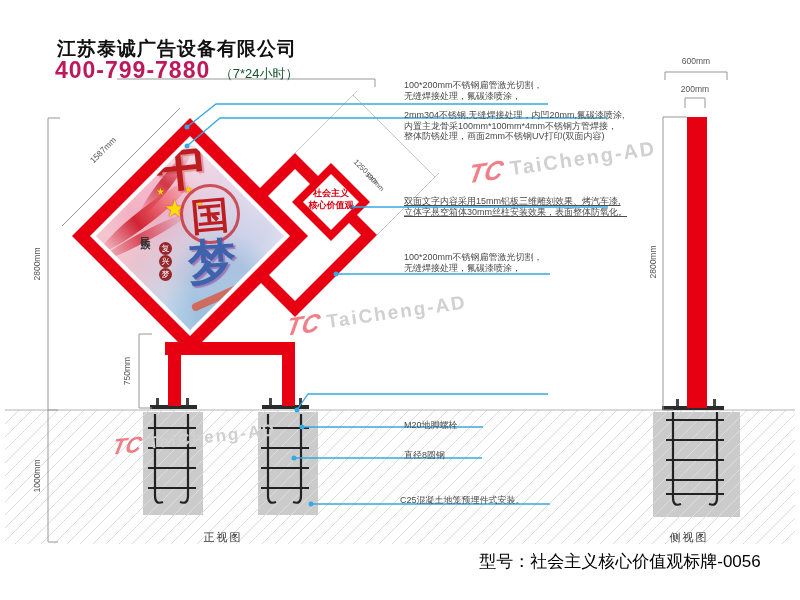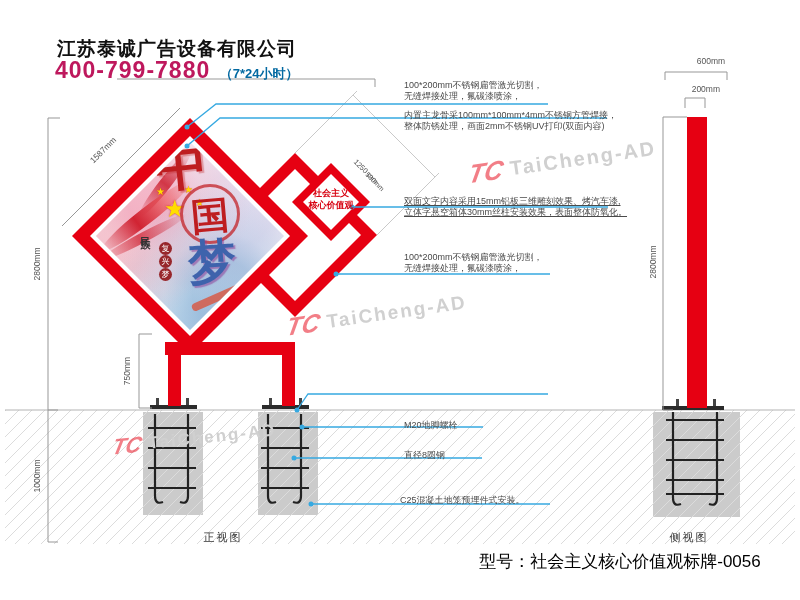--- a/index.html
+++ b/index.html
@@ -5,21 +5,21 @@
   html,body{margin:0;padding:0;background:#fff;}
   .canvas{position:relative;width:800px;height:600px;background:#fff;overflow:hidden;
           font-family:"Liberation Sans","DejaVu Sans",sans-serif;}
   svg{position:absolute;left:0;top:0;pointer-events:none;}
   .layer{position:absolute;left:0;top:0;width:800px;height:600px;}
 
   
   .company{position:absolute;left:57px;top:36px;font-size:19px;font-weight:bold;color:#111;letter-spacing:1px;white-space:nowrap;}
   .phone-row{position:absolute;left:55px;top:57px;white-space:nowrap;}
   .phone{font-size:23px;font-weight:800;color:#be185d;letter-spacing:1px;}
-  .hours{font-size:13px;font-weight:bold;color:#0369a1;margin-left:5px;}
+  .hours{font-size:13px;font-weight:normal;color:#14532d;margin-left:5px;}
 
   
   .ann{position:absolute;font-size:9px;line-height:10.5px;color:#4a4a4a;white-space:nowrap;}
 
   
   .dim{position:absolute;font-size:8.5px;color:#555;white-space:nowrap;width:50px;text-align:center;}
   .rot90{transform:rotate(-90deg);}
   .rot45n{transform:rotate(-45deg);}
   .rot45p{transform:rotate(45deg);}
 
@@ -229,20 +229,21 @@
   <div class="small-sign-text">
     <div>社会主义</div>
     <div>核心价值观</div>
   </div>
 
   <div class="ann" style="left:404px;top:80px;">
     <div>100*200mm不锈钢扁管激光切割，</div>
     <div>无缝焊接处理，氟碳漆喷涂，</div>
   </div>
   <div class="ann" style="left:404px;top:110px;">
+    <div>2mm304不锈钢,无缝焊接处理，内凹20mm,氟碳漆喷涂,</div>
     <div>内置主龙骨采100mm*100mm*4mm不锈钢方管焊接，</div>
     <div>整体防锈处理，画面2mm不锈钢UV打印(双面内容)</div>
   </div>
   <div class="ann" style="left:404px;top:196px;text-decoration:underline;">
     <div>双面文字内容采用15mm铝板三维雕刻效果、烤汽车漆,</div>
     <div>立体字悬空箱体30mm丝柱安装效果，表面整体防氧化。</div>
   </div>
   <div class="ann" style="left:404px;top:252px;">
     <div>100*200mm不锈钢扁管激光切割，</div>
     <div>无缝焊接处理，氟碳漆喷涂，</div>
@@ -256,22 +257,22 @@
   <div class="ann" style="left:400px;top:495px;">
     <div>C25混凝土地笼预埋件式安装。</div>
   </div>
 
   <div class="dim rot90" style="left:12px;top:259px;">2800mm</div>
   <div class="dim rot90" style="left:12px;top:471px;">1000mm</div>
   <div class="dim rot90" style="left:102px;top:366px;">750mm</div>
   <div class="dim rot45n" style="left:78px;top:145px;">1587mm</div>
   <div class="dim rot45p" style="left:341px;top:167px;font-size:7.5px;">1250 mm</div>
   <div class="dim rot45p" style="left:350px;top:178px;font-size:7px;">530mm</div>
-  <div class="dim" style="left:686px;top:56px;">600mm</div>
-  <div class="dim" style="left:670px;top:84px;text-align:right;">200mm</div>
+  <div class="dim" style="left:671px;top:56px;">600mm</div>
+  <div class="dim" style="left:670px;top:84px;">200mm</div>
   <div class="dim rot90" style="left:628px;top:257px;">2800mm</div>
 
   <div class="viewlabel" style="left:193px;top:530px;">正视图</div>
   <div class="viewlabel" style="left:659px;top:530px;">侧视图</div>
 
   <div class="footer">型号：社会主义核心价值观标牌-0056</div>
 
   <div class="wm wm1">
     <span class="logo">TC</span>
     <span class="txt">TaiCheng-AD</span>

